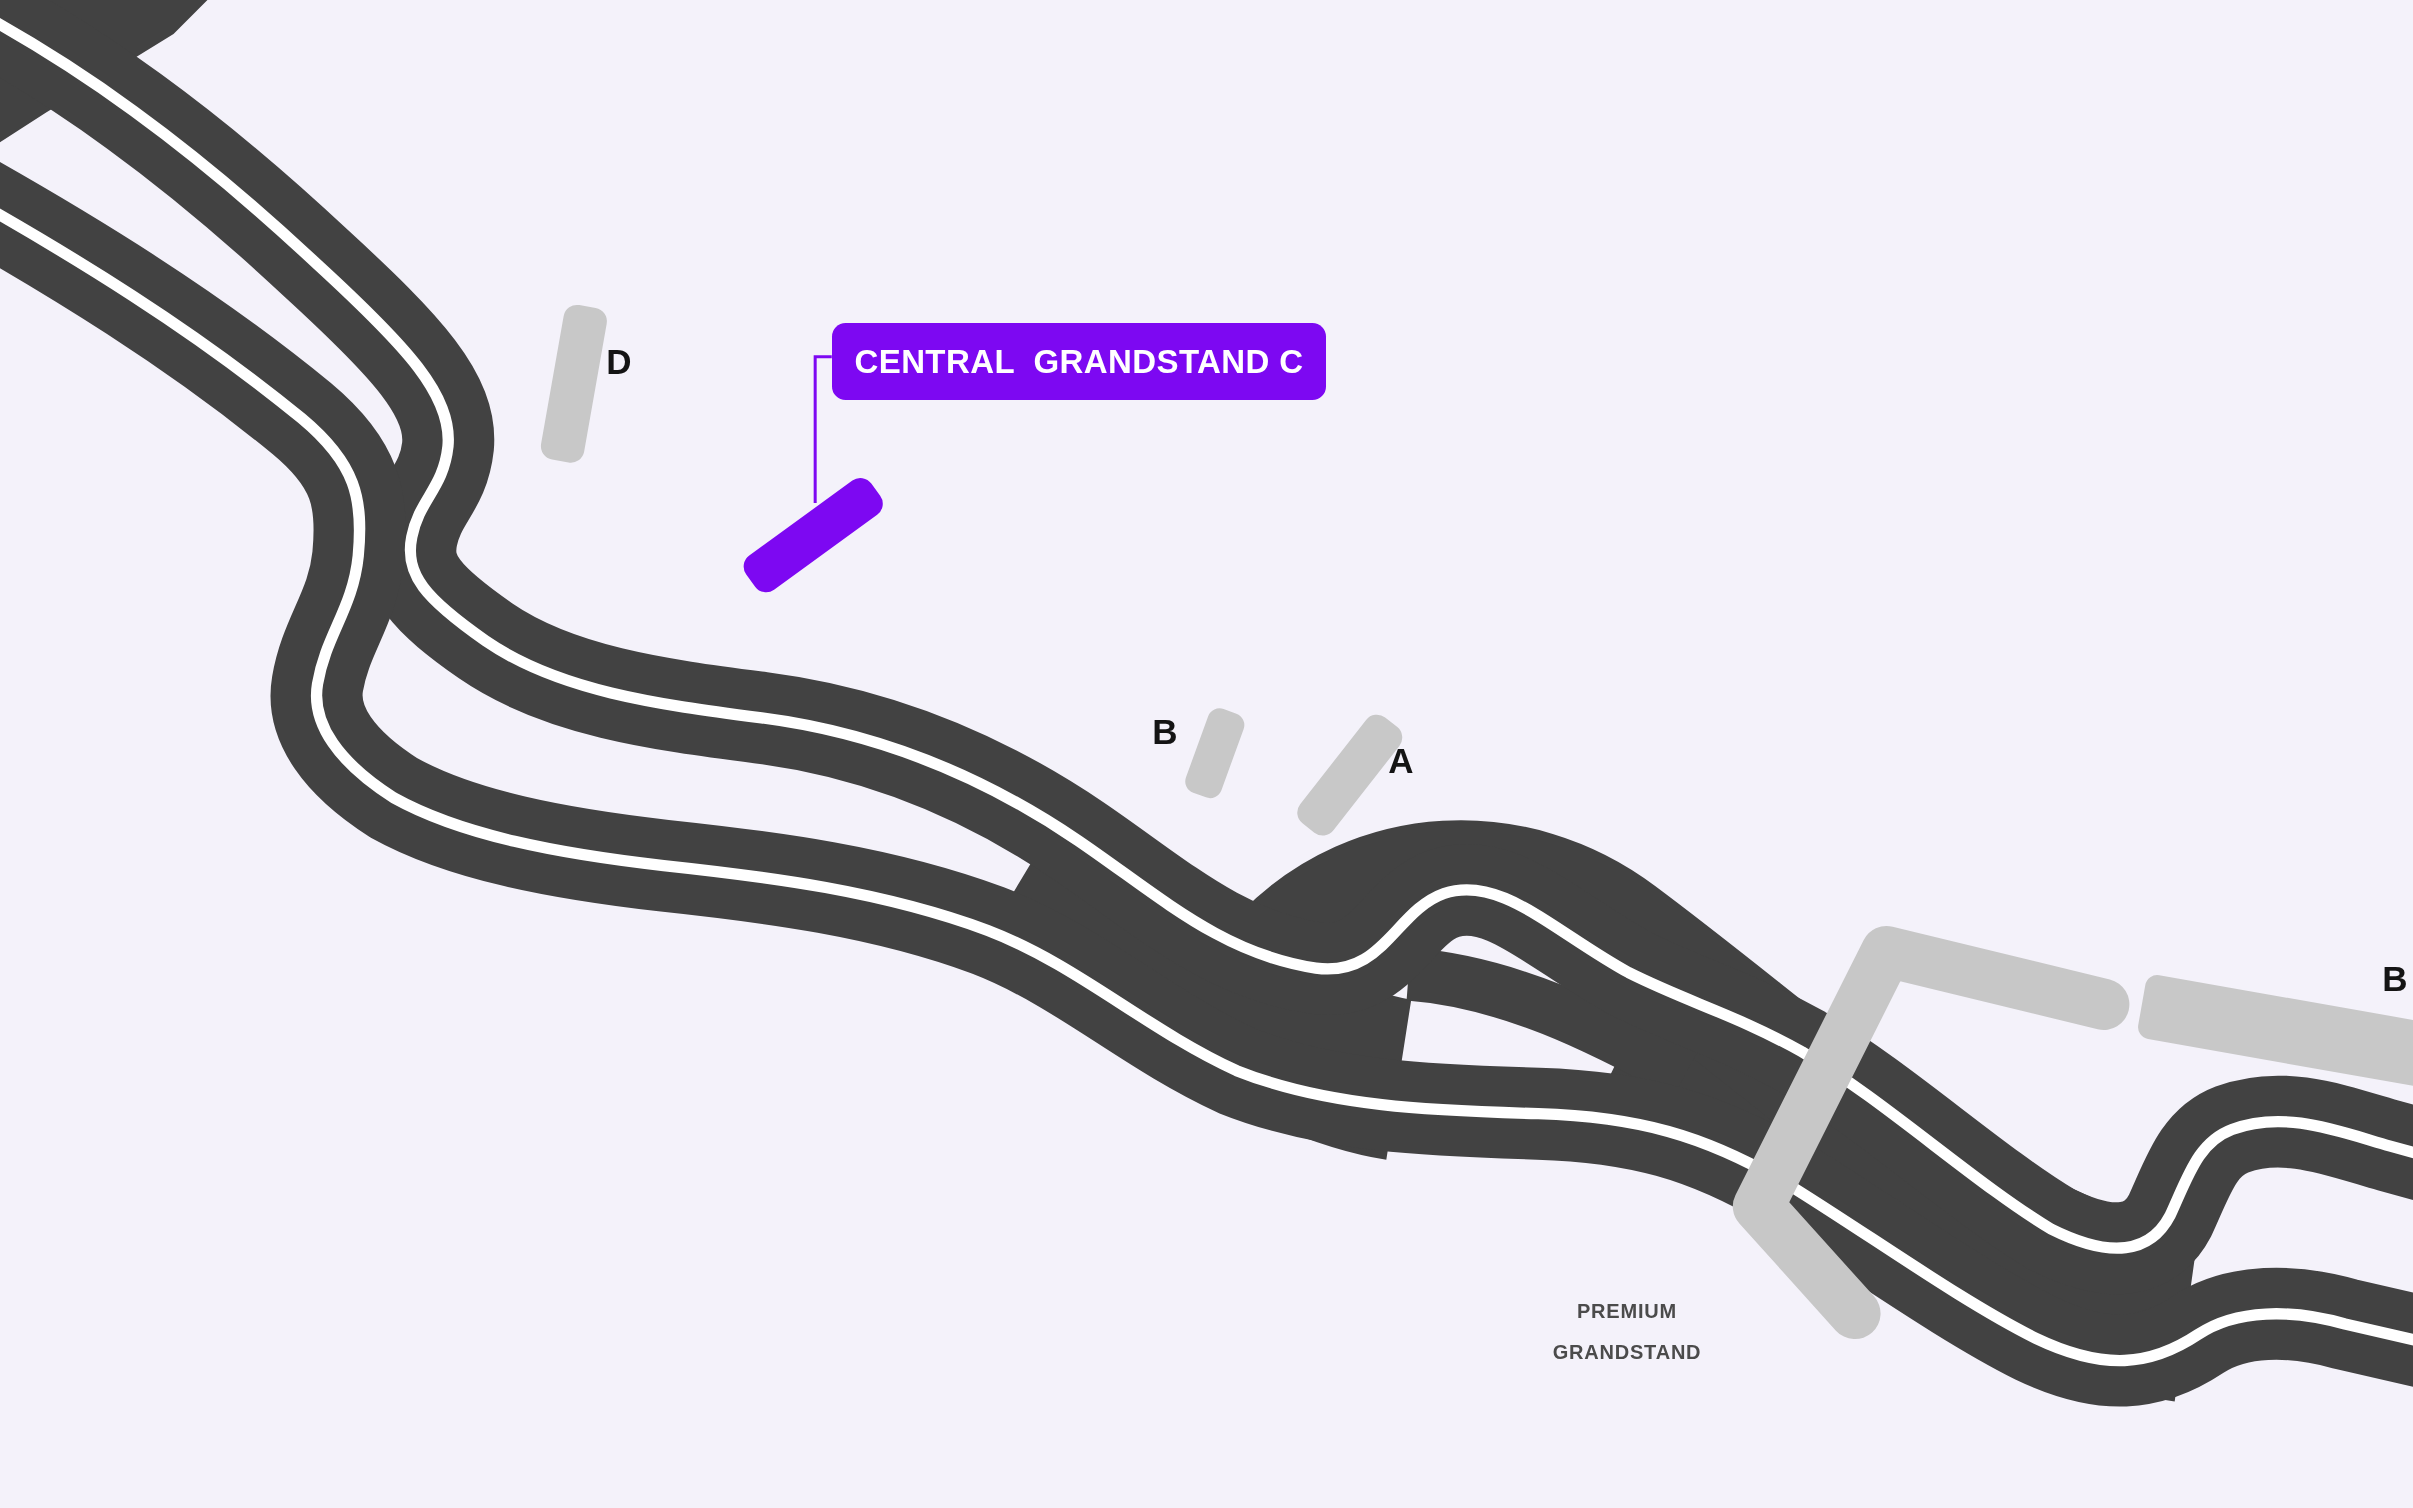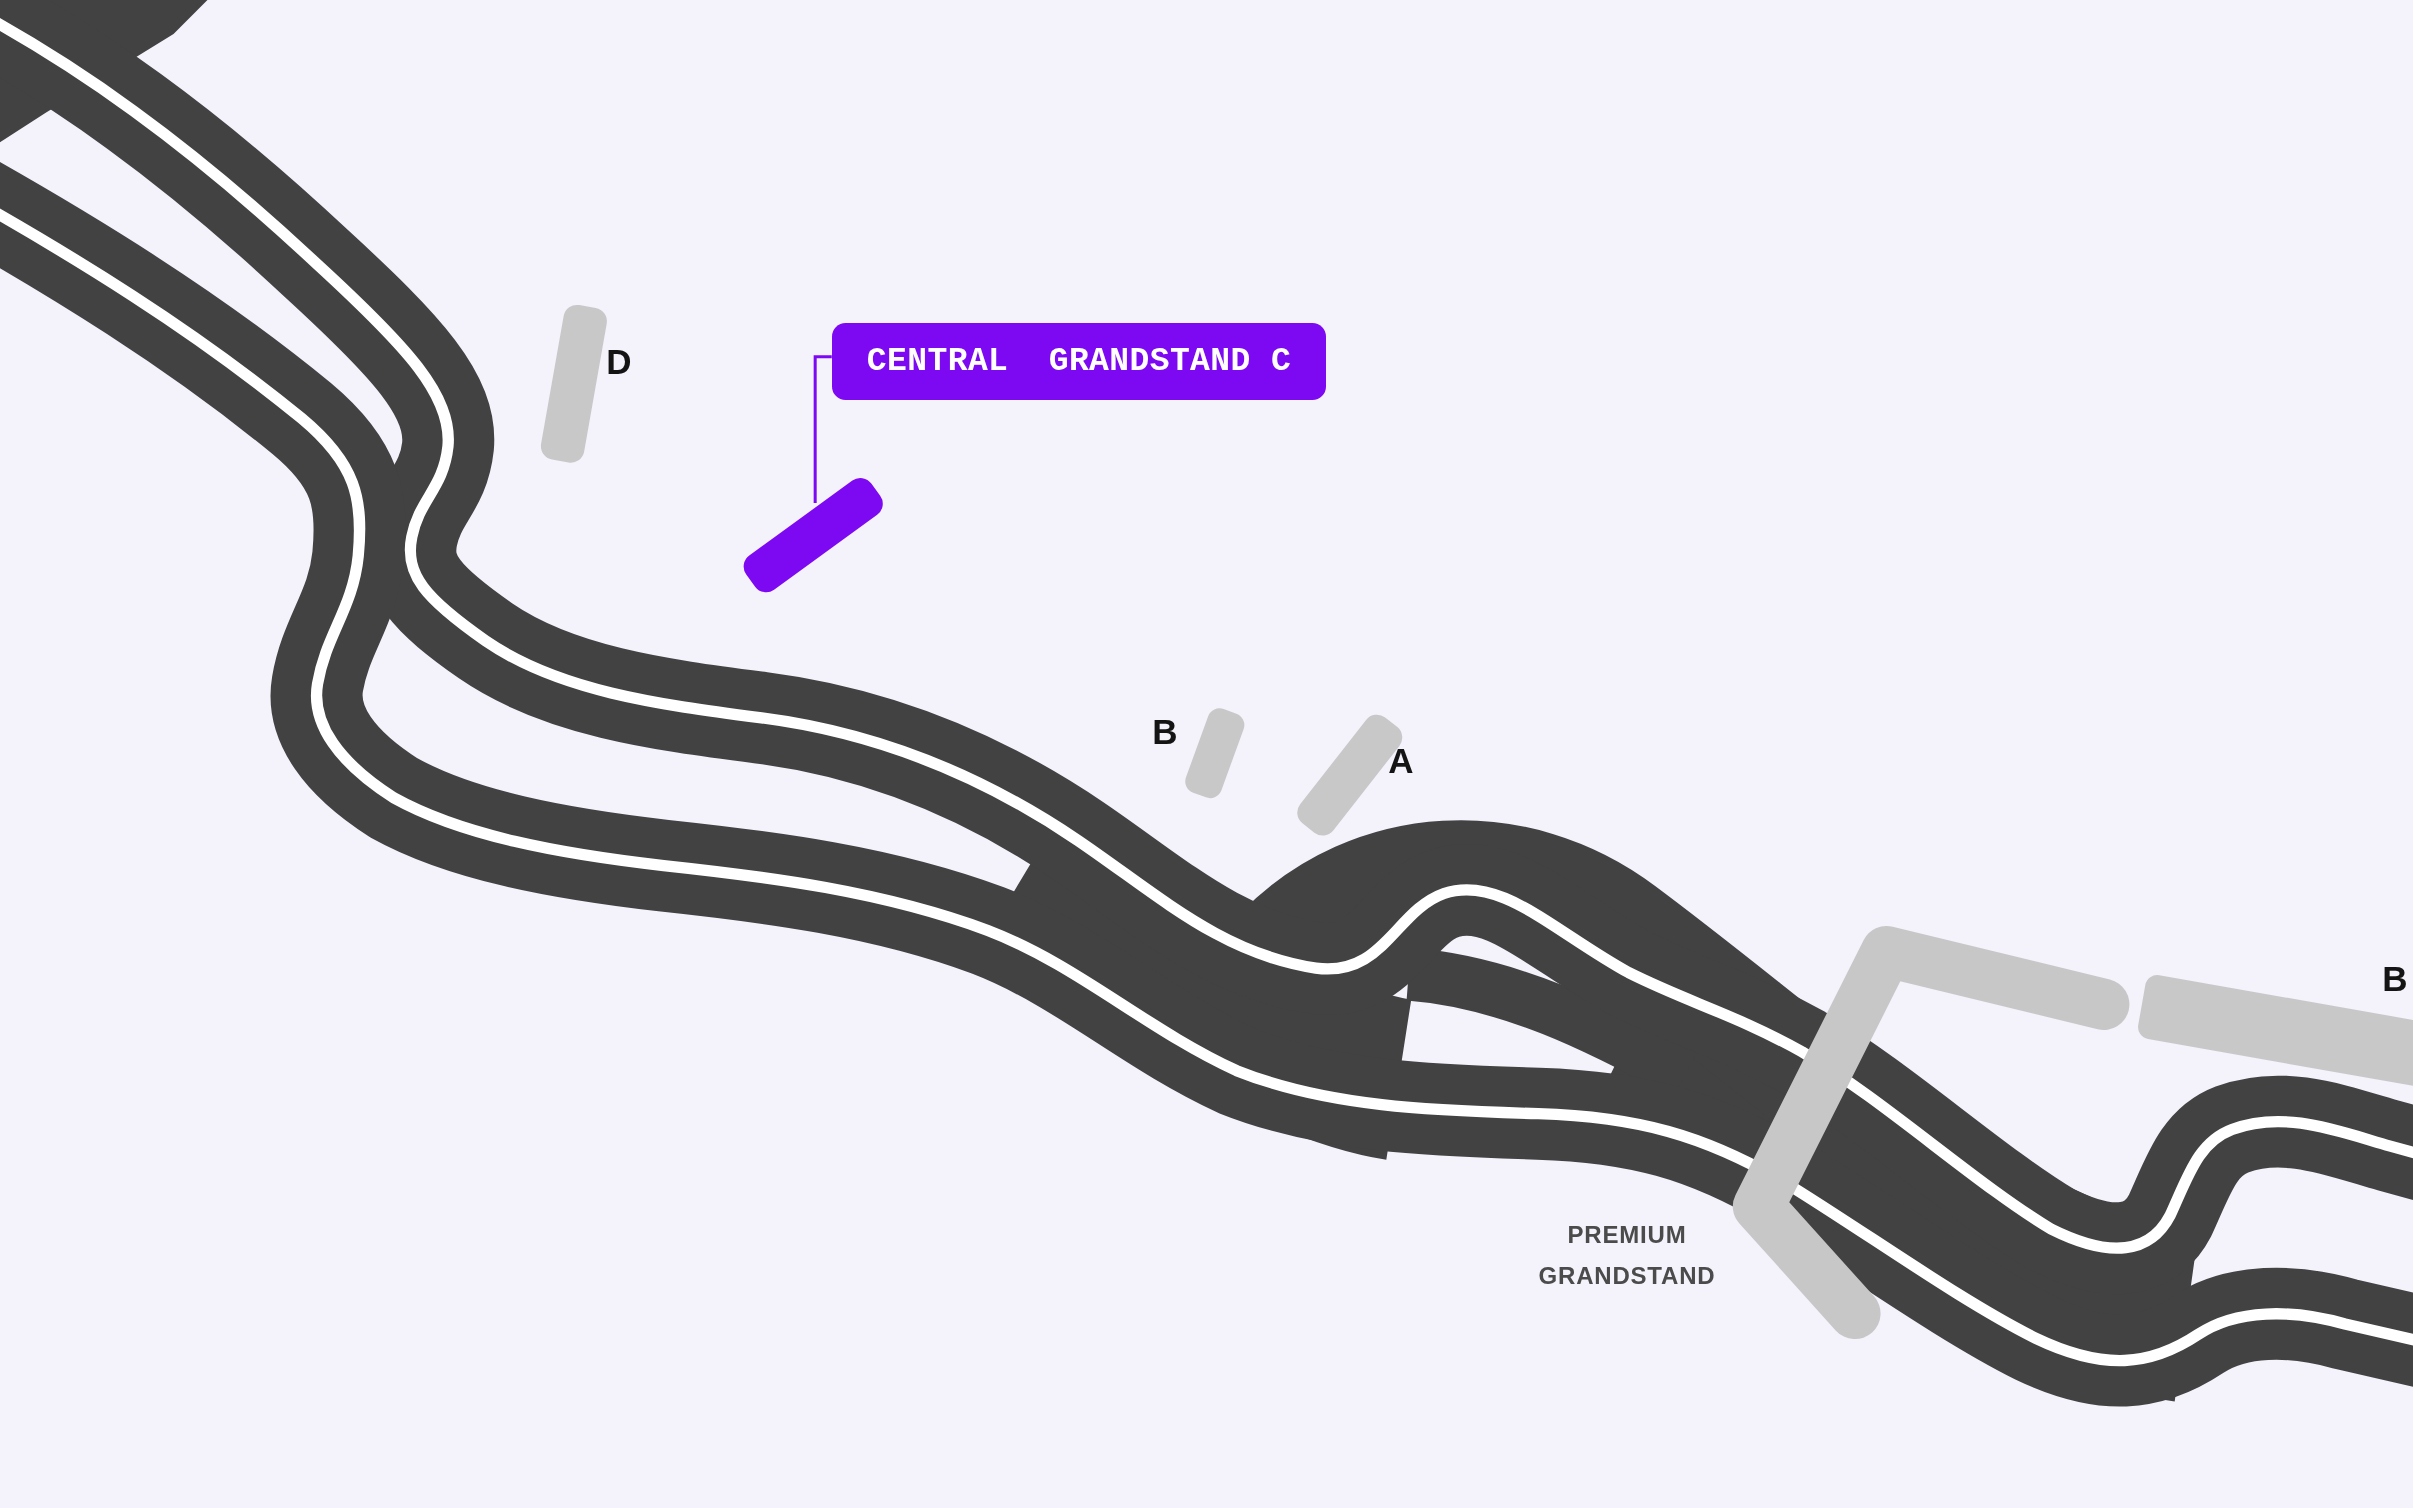--- a/index.html
+++ b/index.html
@@ -27,33 +27,32 @@
     font-size:35px;font-weight:bold;color:var(--ink);
     white-space:nowrap;
   }
   .callout-box{
     position:absolute;
     left:832px;top:323px;width:494px;height:77px;
     background:var(--accent);
     border-radius:13.6px;
     display:flex;align-items:center;justify-content:center;
     box-sizing:border-box;
-    font-family:Liberation Mono, monospace;
   }
   .callout-box span{
     color:#fff;font-size:33px;font-weight:bold;
     letter-spacing:0.4px;white-space:pre;
   }
   .hosp-label{
     position:absolute;
-    left:1627px;top:1214px;
+    left:1627px;top:1291px;
     transform:translateX(-50%);
     text-align:center;
     color:var(--hosp);
-    font-size:24px;font-weight:bold;
+    font-size:20px;font-weight:bold;
     line-height:41px;letter-spacing:0.8px;
     white-space:nowrap;
   }
 </style>
 </head>
 <body>
 
 <div class="canvas">
 
   <svg width="2413" height="1508" viewBox="0 0 3200 2000">

